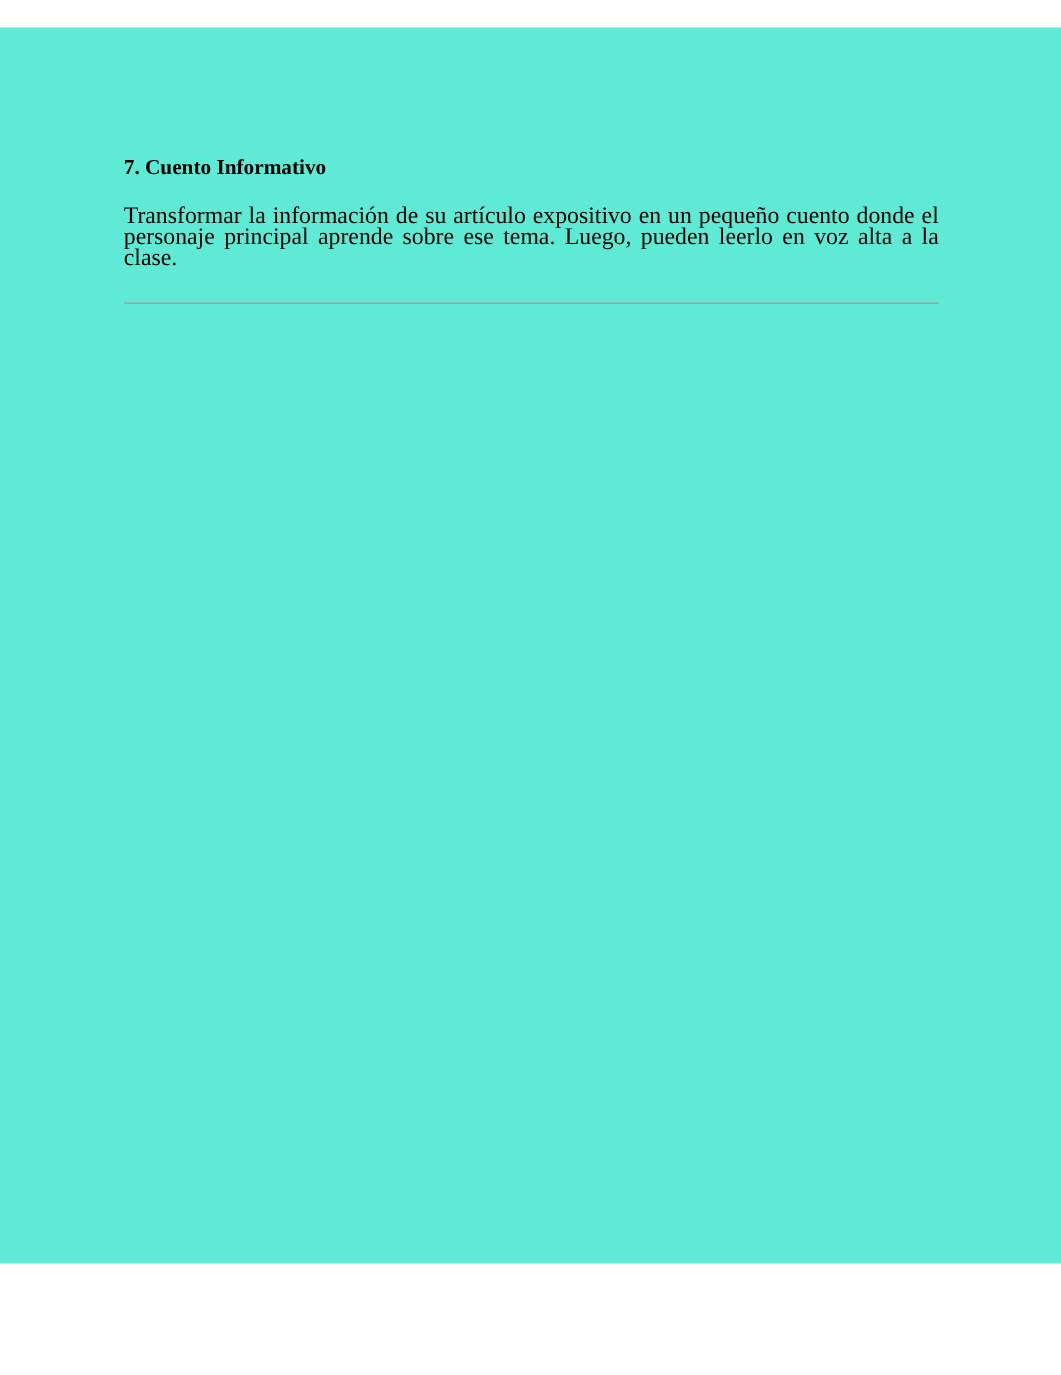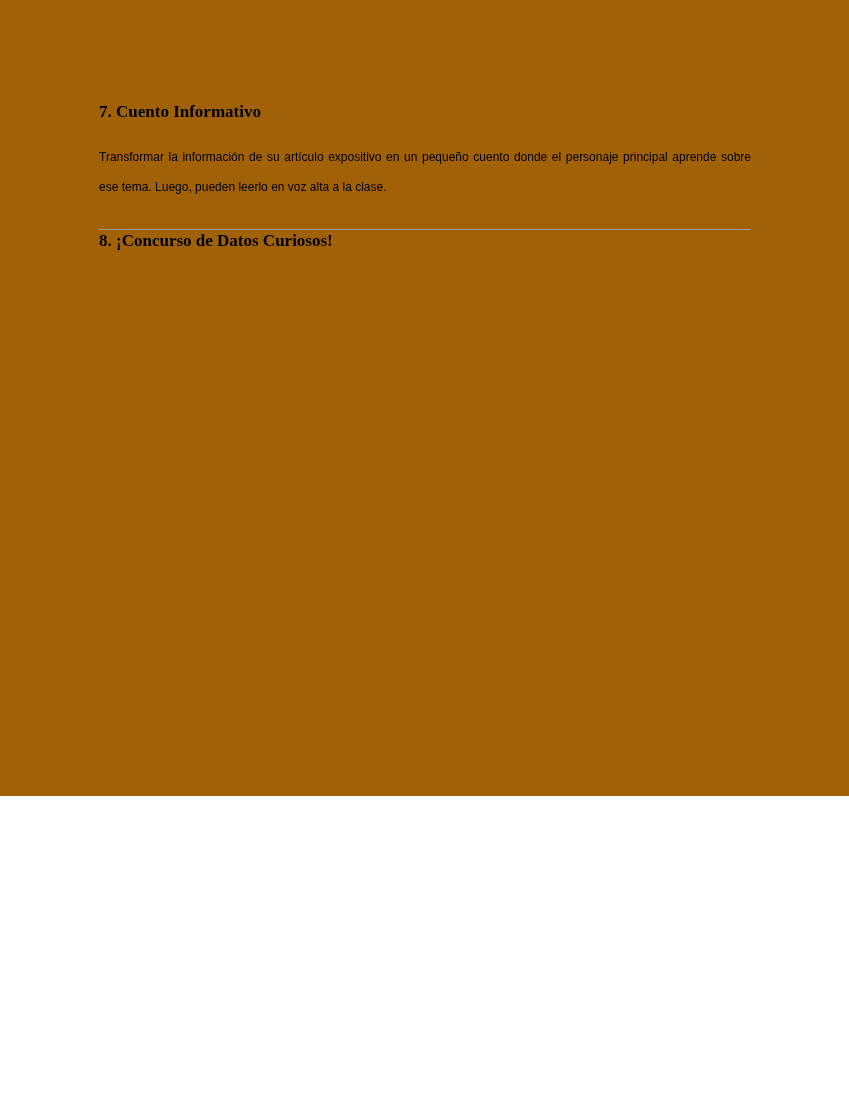--- a/index.html
+++ b/index.html
@@ -3,43 +3,44 @@
 <meta charset="utf-8">
 <style>
   html, body {
     margin: 0;
     padding: 0;
     background: #ffffff;
   }
   .page {
     position: relative;
     width: 849px;
-    height: 796px;
-    background: #a16207;
+    height: 989px;
+    background: #5eead4;
     overflow: hidden;
     font-family: "Liberation Serif", serif;
     color: #000000;
+    margin-top: 22px;
   }
   .content {
     position: absolute;
     left: 99px;
     top: 101px;
     width: 652px;
   }
   .section-heading {
     font-family: "Liberation Serif", serif;
     font-size: 17px;
     font-weight: bold;
     line-height: 21px;
     margin: 0;
   }
   .section-body {
-    font-family: Liberation Sans, sans-serif;
-    font-size: 12px;
-    line-height: 30px;
+    font-family: Liberation Serif, serif;
+    font-size: 19px;
+    line-height: 17px;
     text-align: justify;
     margin: 20px 0 0 0;
   }
   .divider {
     border: none;
     border-top: 1.5px solid #9b9b9b;
     margin: 27px 0 0 0;
     width: 100%;
   }
   .page-number {
@@ -59,19 +60,18 @@
   <div class="content">
 
     <div class="section">
       <h2 class="section-heading">7. Cuento Informativo</h2>
       <p class="section-body">Transformar la información de su artículo expositivo en un pequeño cuento donde el personaje principal aprende sobre ese tema. Luego, pueden leerlo en voz alta a la clase.</p>
     </div>
 
     <hr class="divider">
 
     <div class="section">
-      <h2 class="section-heading">8. ¡Concurso de Datos Curiosos!</h2>
     </div>
 
   </div>
 
   <div class="page-number">91</div>
 </div>
 
 </body></html>

